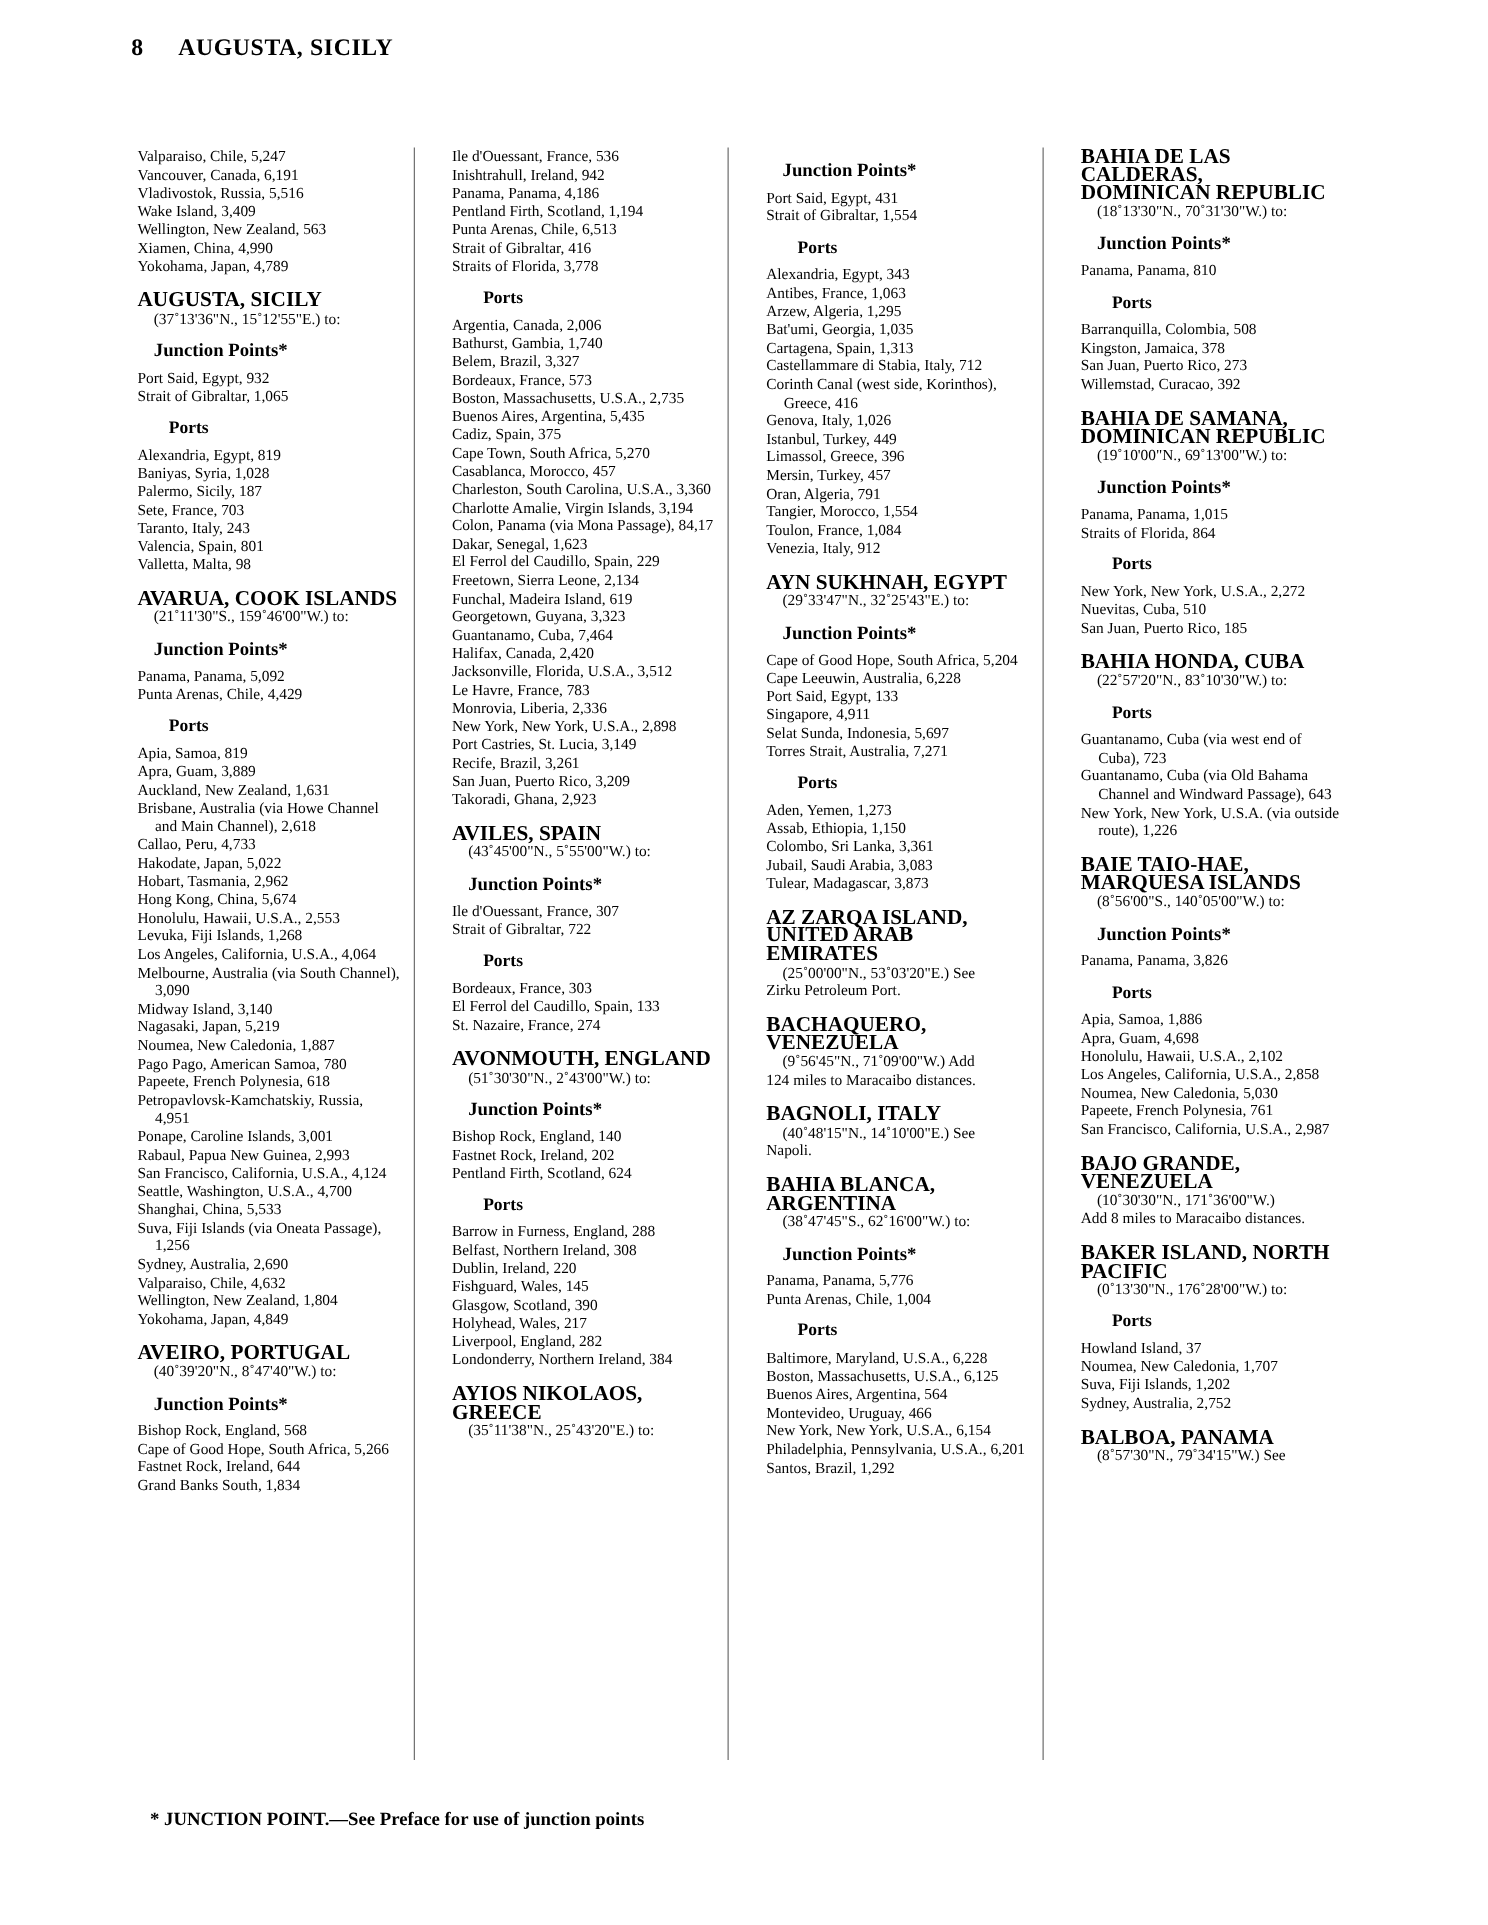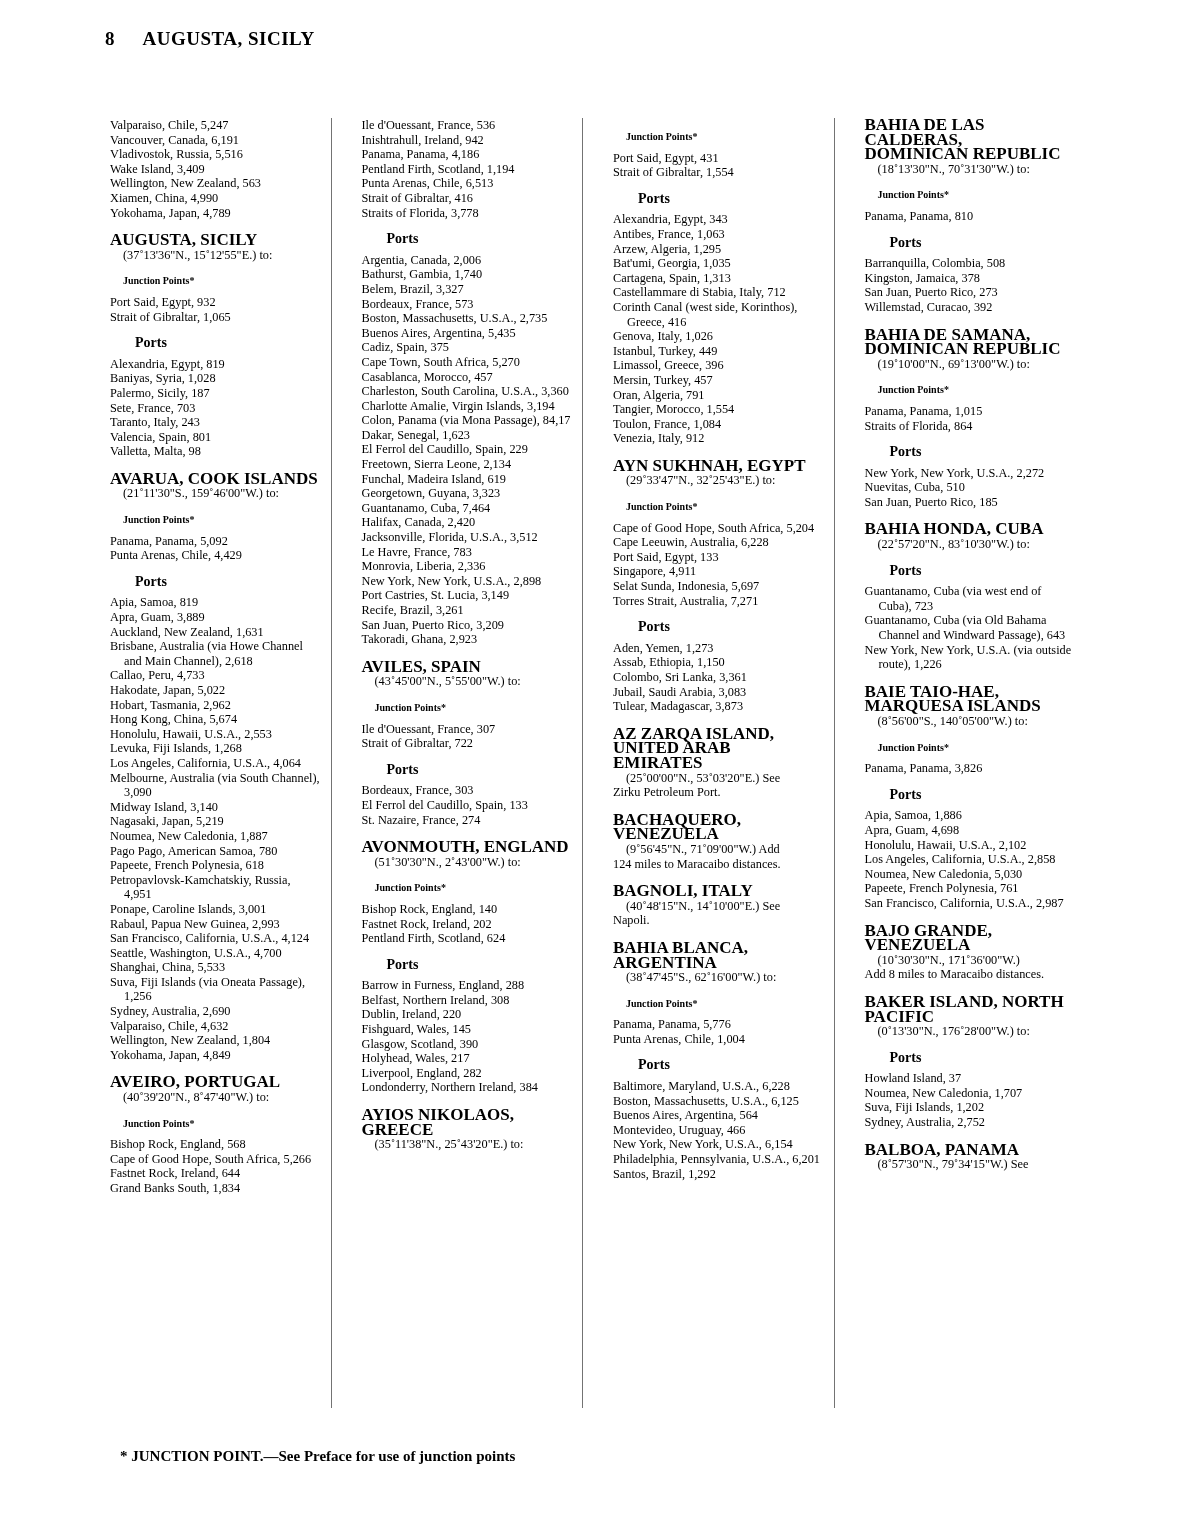--- a/index.html
+++ b/index.html
@@ -68,21 +68,21 @@
   .coords {
     padding-left: 13px;
     font-size: 12.3px;
     line-height: 14.6px;
   }
   .subhead {
     font-weight: bold;
     padding-left: 13px;
     margin-top: 12px;
     margin-bottom: 6px;
-    font-size: 10px;
+    font-size: 15px;
   }
   .subhead-ports {
     font-weight: bold;
     padding-left: 25px;
     margin-top: 12px;
     margin-bottom: 6px;
     font-size: 14px;
   }
   ul.plist {
     list-style: none;

